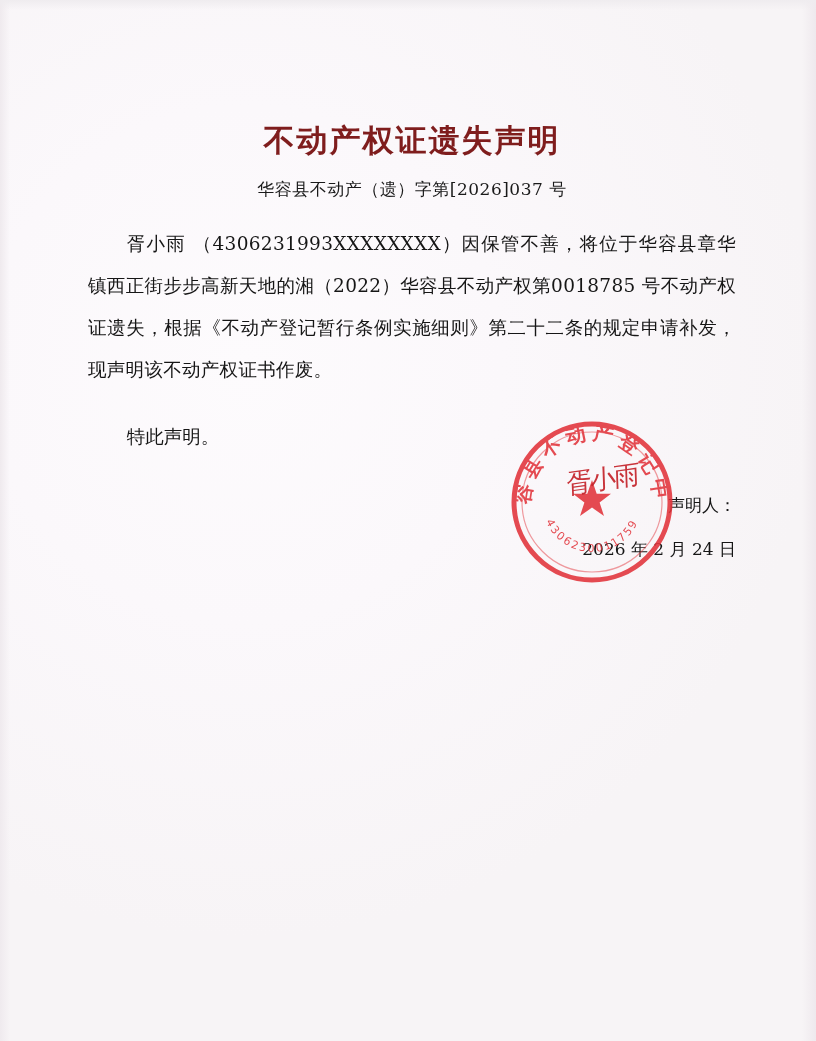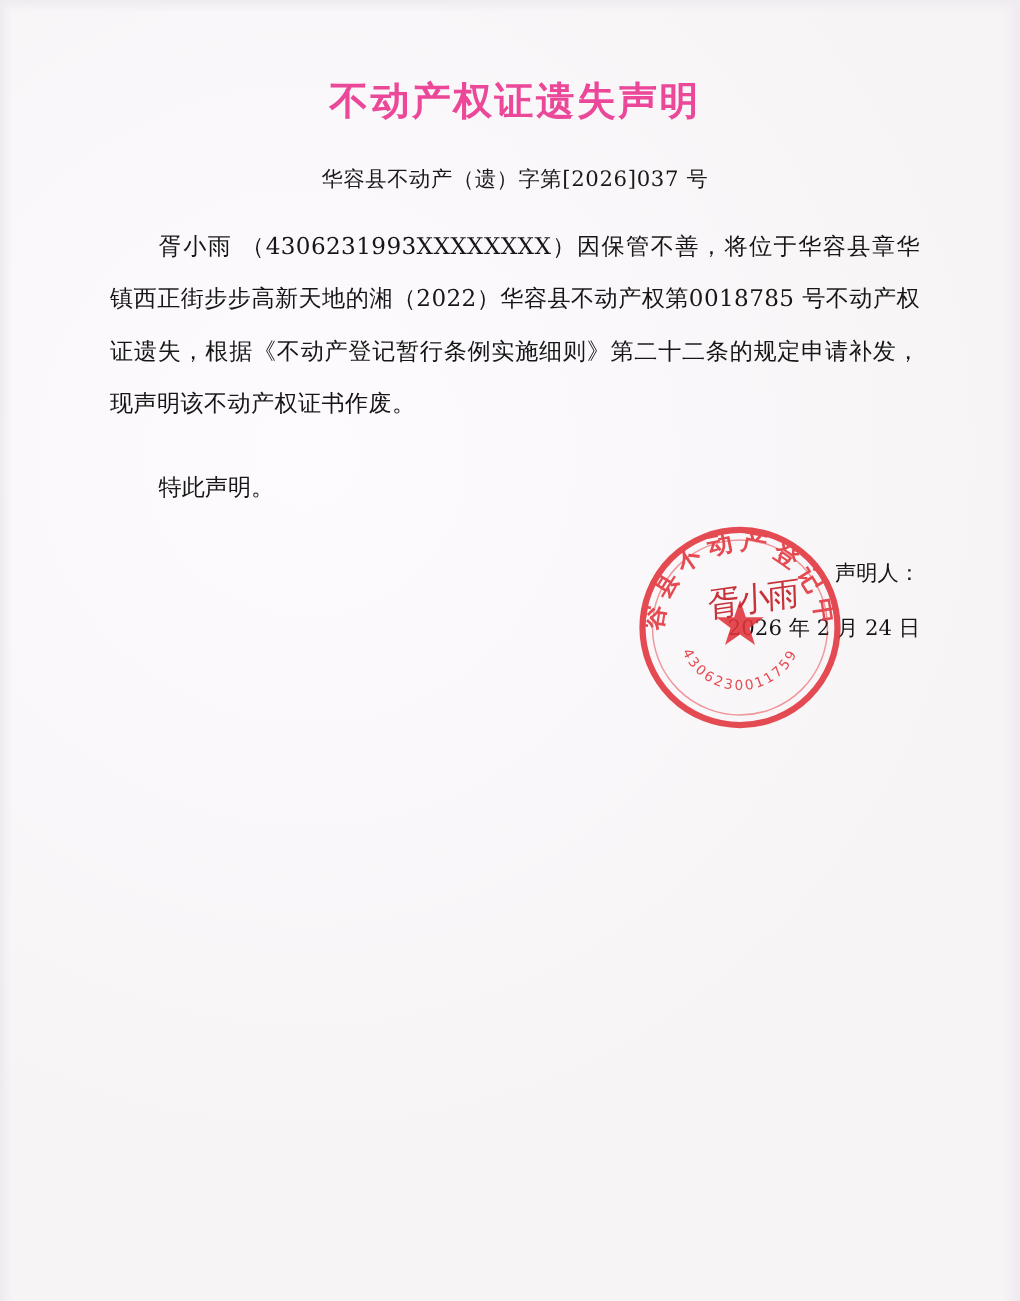--- a/index.html
+++ b/index.html
@@ -49,29 +49,29 @@
     top: 0;
     width: 648px;
   }
 
   .title {
     text-align: center;
     font-family: "DejaVu Sans", "Liberation Sans", sans-serif;
     font-weight: bold;
     font-size: 31px;
     letter-spacing: 2px;
-    color: #ec4899;
-    margin-top: 60px;
+    color: #7f1d1d;
+    margin-top: 120px;
   }
 
   .subtitle {
     text-align: center;
     font-size: 17px;
     color: #1a1a1a;
-    margin-top: 30px;
+    margin-top: 16px;
     letter-spacing: 0.5px;
   }
 
   .body-text {
     margin-top: 22px;
     font-size: 18.5px;
     line-height: 42px;
     color: #161616;
     text-align: justify;
     letter-spacing: 0.3px;

